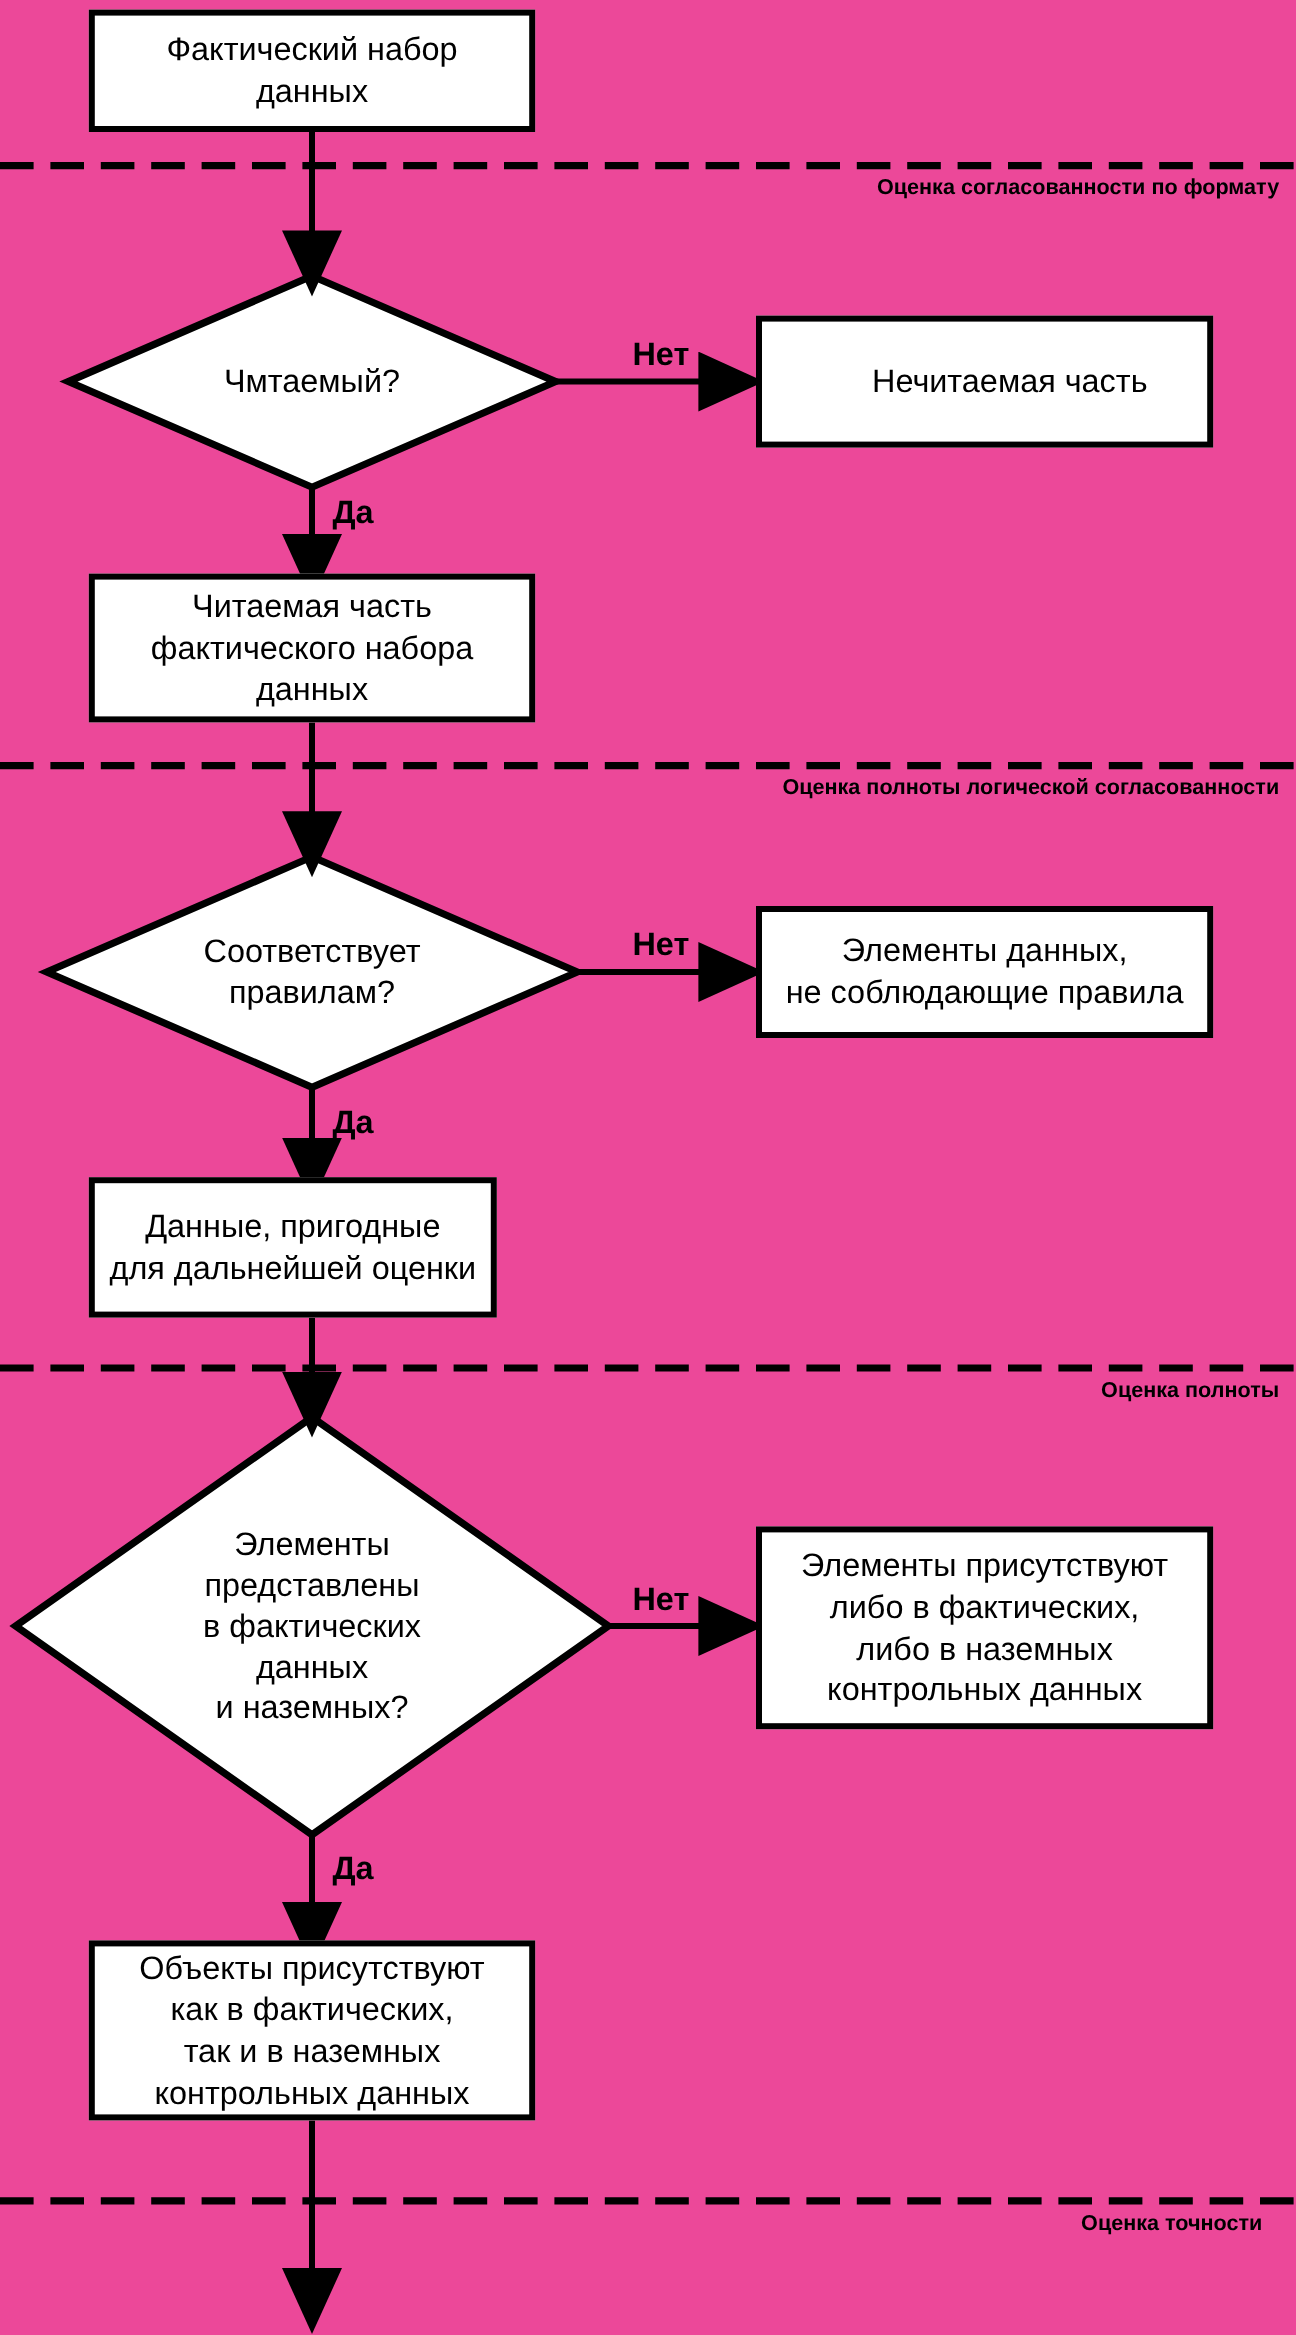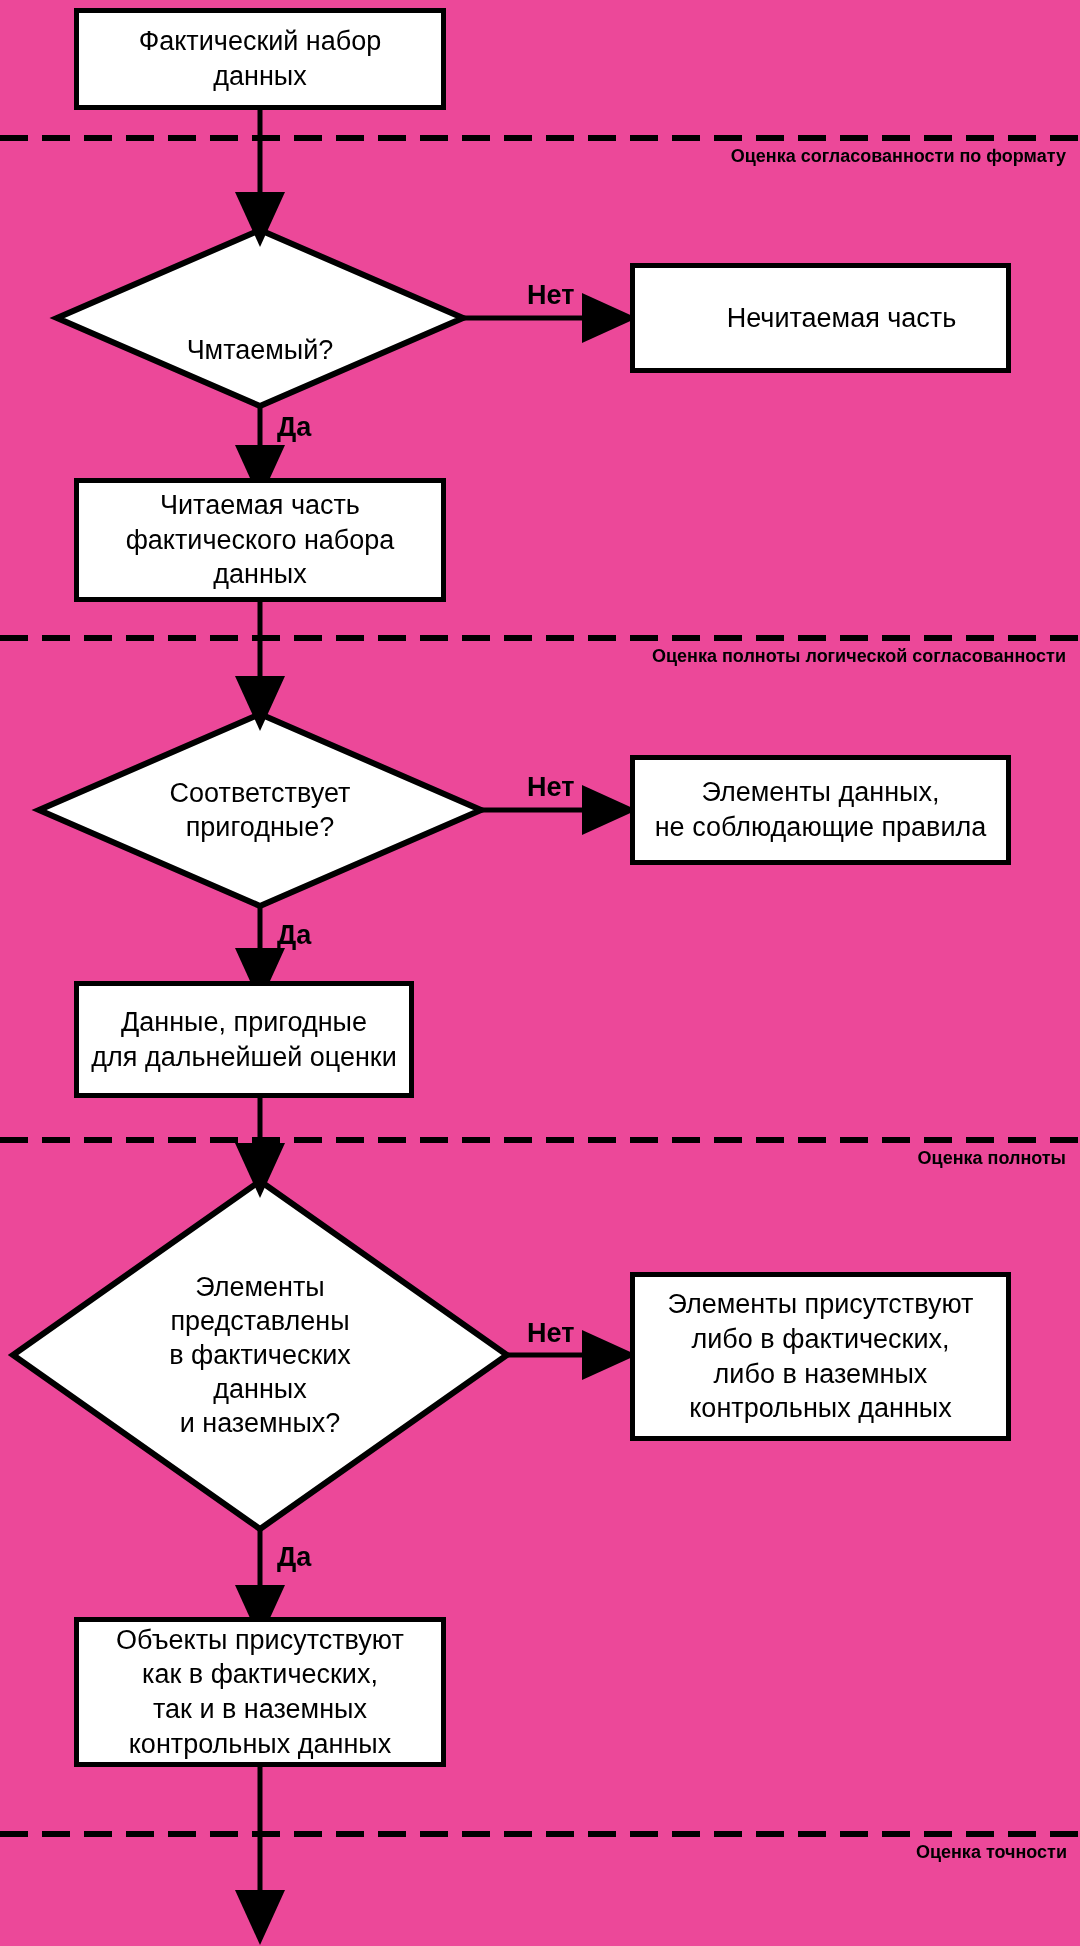--- a/index.html
+++ b/index.html
@@ -131,24 +131,24 @@
   <div class="node-box" style="left:630px; top:1272px; width:381px; height:169px;">Элементы присутствуют
 либо в фактических,
 либо в наземных
 контрольных данных</div>
 
   <div class="node-box" style="left:74px; top:1617px; width:372px; height:150px;">Объекты присутствуют
 как в фактических,
 так и в наземных
 контрольных данных</div>
 
-  <div class="diamond-label" style="left:100px; top:295px; width:320px; height:46px;margin-top:32px;">Чмтаемый?</div>
+  <div class="diamond-label" style="left:100px; top:295px; width:320px; height:46px;">Чмтаемый?</div>
 
   <div class="diamond-label" style="left:100px; top:772px; width:320px; height:76px;">Соответствует
-пригодные?</div>
+правилам?</div>
 
   <div class="diamond-label" style="left:90px; top:1268px; width:340px; height:174px;">Элементы
 представлены
 в фактических
 данных
 и наземных?</div>
 
   <div class="edge-label" style="left:527px; top:280px;">Нет</div>
   <div class="edge-label" style="left:277px; top:412px;">Да</div>
 
@@ -157,15 +157,15 @@
 
   <div class="edge-label" style="left:527px; top:1318px;">Нет</div>
   <div class="edge-label" style="left:277px; top:1542px;">Да</div>
 
   <div class="section-label" style="right:14px; top:146px;">Оценка согласованности по формату</div>
 
   <div class="section-label" style="right:14px; top:646px;">Оценка полноты логической согласованности</div>
 
   <div class="section-label" style="right:14px; top:1148px;">Оценка полноты</div>
 
-  <div class="section-label" style="right:13px; top:1842px;">Оценка точности</div>
+  <div class="section-label" style="right:28px; top:1842px;">Оценка точности</div>
 
 </div>
 
 </body></html>

